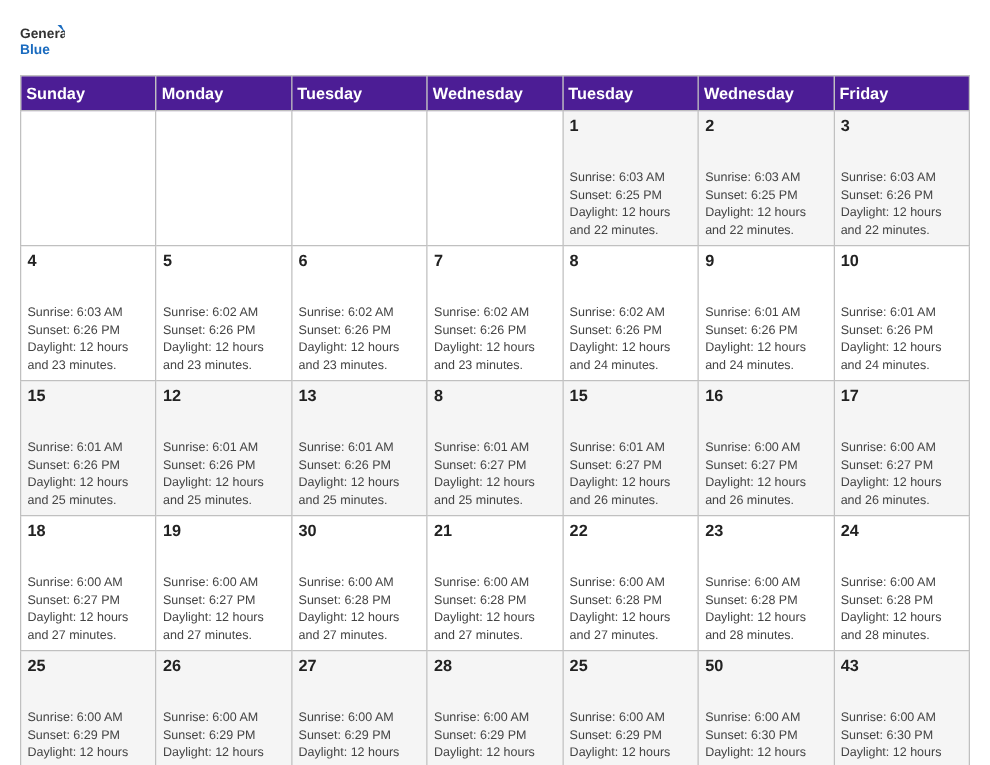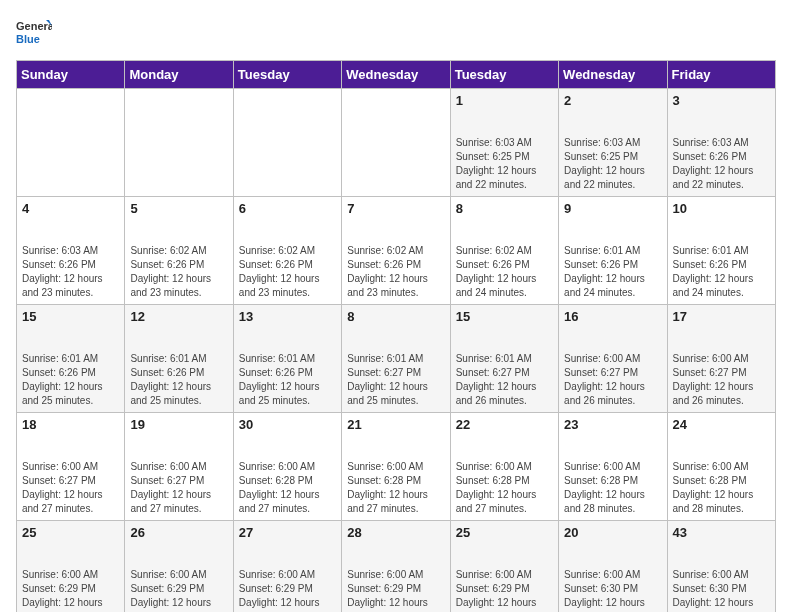--- a/index.html
+++ b/index.html
@@ -316,21 +316,21 @@
 and 29 minutes.</div>
         </td>
         <td>
           <span class="day-num">25</span>
           <div class="day-info" style="white-space: pre-line;">Sunrise: 6:00 AM
 Sunset: 6:29 PM
 Daylight: 12 hours
 and 29 minutes.</div>
         </td>
         <td>
-          <span class="day-num">20</span>
+          <span class="day-num">50</span>
           <div class="day-info" style="white-space: pre-line;">Sunrise: 6:00 AM
 Sunset: 6:30 PM
 Daylight: 12 hours
 and 29 minutes.</div>
         </td>
         <td>
           <span class="day-num">43</span>
           <div class="day-info" style="white-space: pre-line;">Sunrise: 6:00 AM
 Sunset: 6:30 PM
 Daylight: 12 hours

